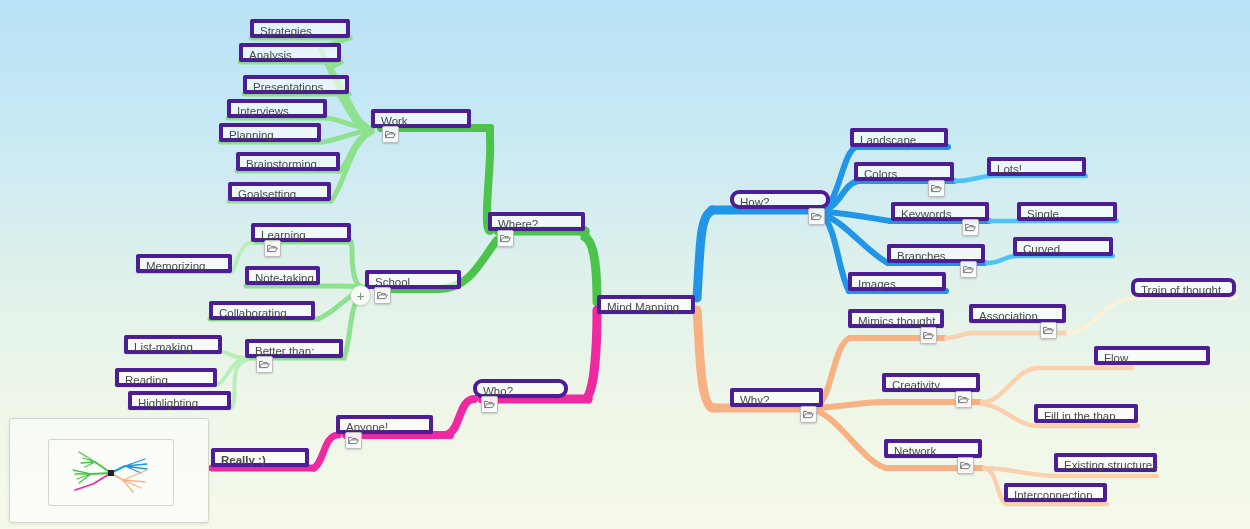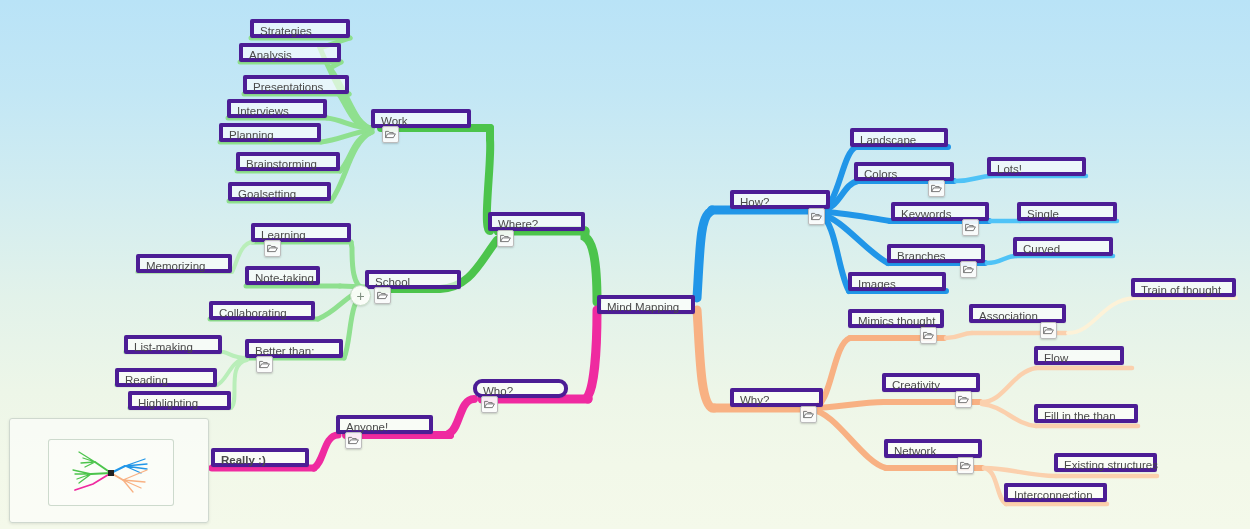--- a/index.html
+++ b/index.html
@@ -236,21 +236,21 @@
         </svg>
       </div>
       <div class="node" style="left: 336px; top: 415px; width: 97px;"><span>Anyone!</span></div>
       <div class="toggle" style="left: 345px; top: 432px;">
         <svg width="11" height="9" viewBox="0 0 11 9" fill="none" stroke="#6b6b6b" stroke-width="0.9">
           <path d="M0.6 7.6 L0.6 1.4 L3.6 1.4 L4.6 2.6 L8.2 2.6 L8.2 3.8"></path>
           <path d="M0.6 7.6 L2.6 3.9 L10.4 3.9 L8.4 7.6 Z" fill="#ffffff"></path>
         </svg>
       </div>
       <div class="node" style="left: 211px; top: 448px; width: 98px; font-weight: bold;"><span>Really :)</span></div>
-      <div class="node" style="left: 730px; top: 190px; width: 100px;"><span>How?</span></div>
+      <div class="node" style="left: 730px; top: 190px; width: 100px; border-radius: 9px;"><span>How?</span></div>
       <div class="toggle" style="left: 808px; top: 208px;">
         <svg width="11" height="9" viewBox="0 0 11 9" fill="none" stroke="#6b6b6b" stroke-width="0.9">
           <path d="M0.6 7.6 L0.6 1.4 L3.6 1.4 L4.6 2.6 L8.2 2.6 L8.2 3.8"></path>
           <path d="M0.6 7.6 L2.6 3.9 L10.4 3.9 L8.4 7.6 Z" fill="#ffffff"></path>
         </svg>
       </div>
       <div class="node" style="left: 850px; top: 128px; width: 98px;"><span>Landscape</span></div>
       <div class="node" style="left: 854px; top: 162px; width: 100px;"><span>Colors</span></div>
       <div class="toggle" style="left: 928px; top: 180px;">
         <svg width="11" height="9" viewBox="0 0 11 9" fill="none" stroke="#6b6b6b" stroke-width="0.9">
@@ -290,29 +290,29 @@
           <path d="M0.6 7.6 L2.6 3.9 L10.4 3.9 L8.4 7.6 Z" fill="#ffffff"></path>
         </svg>
       </div>
       <div class="node" style="left: 969px; top: 304px; width: 97px;"><span>Association</span></div>
       <div class="toggle" style="left: 1040px; top: 322px;">
         <svg width="11" height="9" viewBox="0 0 11 9" fill="none" stroke="#6b6b6b" stroke-width="0.9">
           <path d="M0.6 7.6 L0.6 1.4 L3.6 1.4 L4.6 2.6 L8.2 2.6 L8.2 3.8"></path>
           <path d="M0.6 7.6 L2.6 3.9 L10.4 3.9 L8.4 7.6 Z" fill="#ffffff"></path>
         </svg>
       </div>
-      <div class="node" style="left: 1131px; top: 278px; width: 105px;"><span>Train of thought</span></div>
+      <div class="node" style="left: 1131px; top: 278px; width: 105px; border-radius: 7px;"><span>Train of thought</span></div>
       <div class="node" style="left: 882px; top: 373px; width: 98px;"><span>Creativity</span></div>
       <div class="toggle" style="left: 955px; top: 391px;">
         <svg width="11" height="9" viewBox="0 0 11 9" fill="none" stroke="#6b6b6b" stroke-width="0.9">
           <path d="M0.6 7.6 L0.6 1.4 L3.6 1.4 L4.6 2.6 L8.2 2.6 L8.2 3.8"></path>
           <path d="M0.6 7.6 L2.6 3.9 L10.4 3.9 L8.4 7.6 Z" fill="#ffffff"></path>
         </svg>
       </div>
-      <div class="node" style="left: 1034px; top: 346px; width: 90px;"><span>Flow</span></div>
+      <div class="node" style="left: 1094px; top: 346px; width: 116px;"><span>Flow</span></div>
       <div class="node" style="left: 1034px; top: 404px; width: 104px;"><span>Fill in the than</span></div>
       <div class="node" style="left: 884px; top: 439px; width: 98px;"><span>Network</span></div>
       <div class="toggle" style="left: 957px; top: 457px;">
         <svg width="11" height="9" viewBox="0 0 11 9" fill="none" stroke="#6b6b6b" stroke-width="0.9">
           <path d="M0.6 7.6 L0.6 1.4 L3.6 1.4 L4.6 2.6 L8.2 2.6 L8.2 3.8"></path>
           <path d="M0.6 7.6 L2.6 3.9 L10.4 3.9 L8.4 7.6 Z" fill="#ffffff"></path>
         </svg>
       </div>
       <div class="node" style="left: 1054px; top: 453px; width: 103px;"><span>Existing structures</span></div>
       <div class="node" style="left: 1004px; top: 483px; width: 103px;"><span>Interconnection</span></div>

